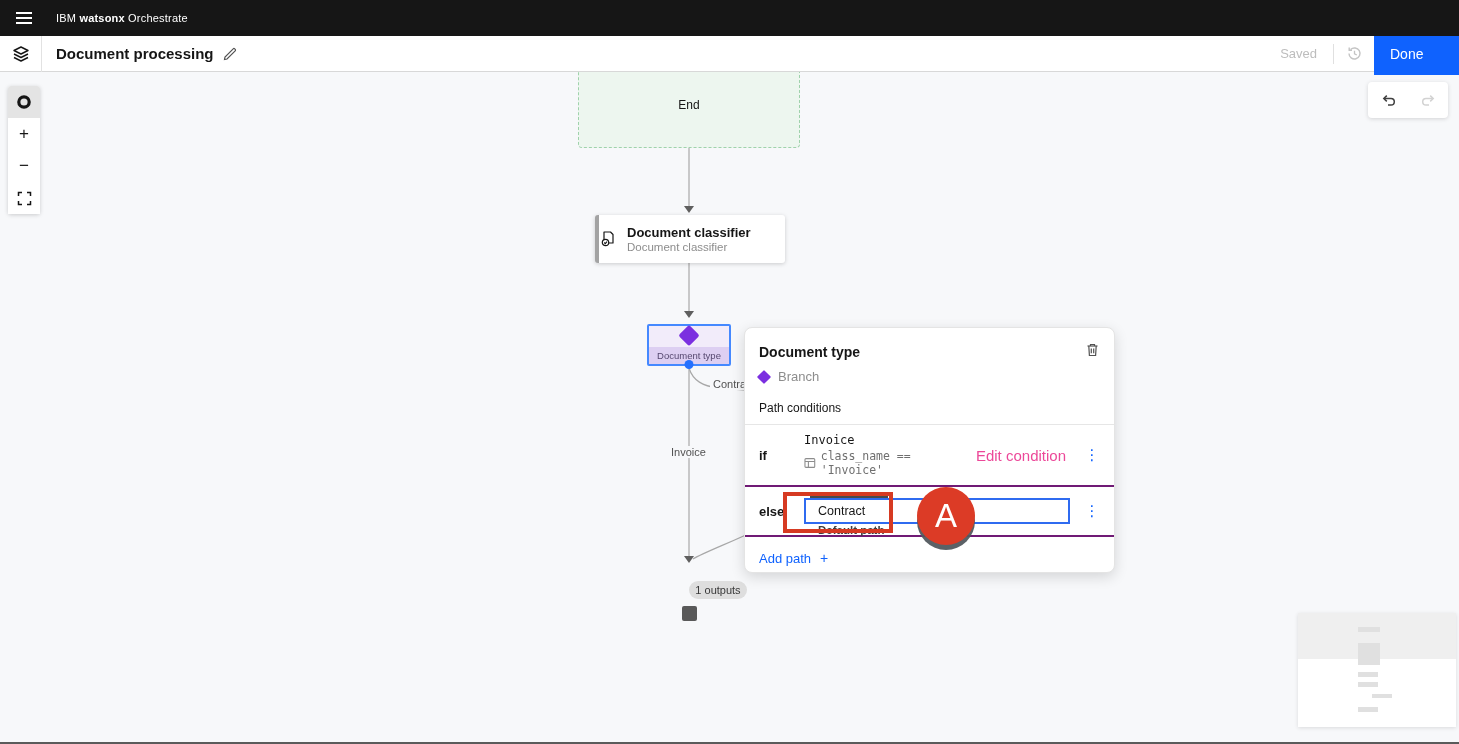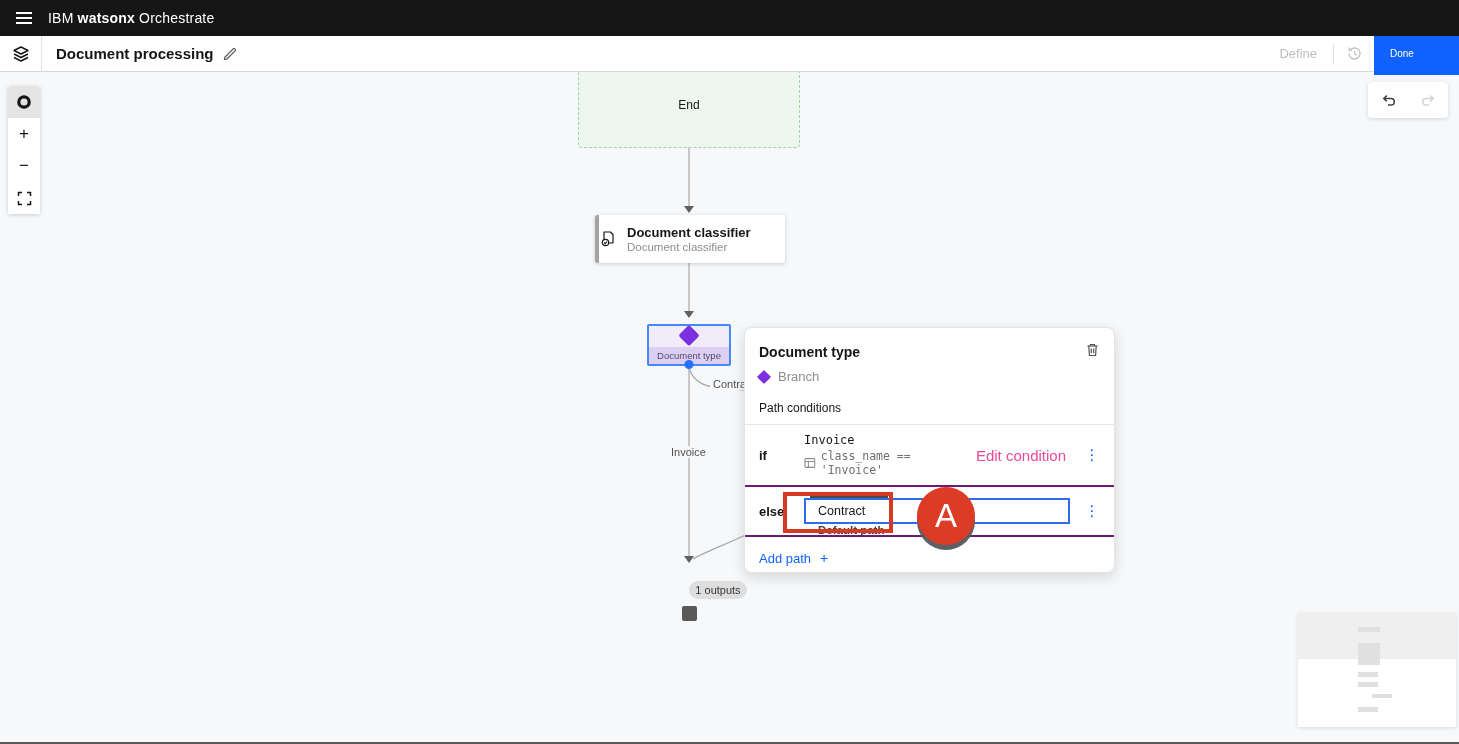--- a/index.html
+++ b/index.html
@@ -5,38 +5,38 @@
   * { margin:0; padding:0; box-sizing:border-box; }
   html,body { width:1459px; height:744px; }
   body { font-family:"Liberation Sans","DejaVu Sans",sans-serif; background:#fff; }
   .app { position:relative; width:1459px; height:744px; overflow:hidden; border-bottom:2px solid #5a5a5a; background:#f7f8fa; }
 
   
   .top-bar { position:absolute; left:0; top:0; width:100%; height:36px; background:#161616; display:flex; align-items:center; z-index:30; }
   .hamburger-btn { width:48px; height:36px; display:flex; align-items:center; justify-content:center; cursor:pointer; }
   .hamburger-btn .bars { display:flex; flex-direction:column; gap:3px; }
   .hamburger-btn .bars span { display:block; width:16px; height:2px; background:#fff; }
-  .brand { color:#fff; font-size:14px; letter-spacing:.2px; }
+  .brand { color:#fff; font-size:11px; letter-spacing:.2px; margin-left:8px; }
   .brand b { font-weight:700; }
   .top-right { margin-left:auto; display:flex; align-items:center; gap:18px; padding-right:12px; }
   .lang { color:#fff; font-size:12.5px; cursor:pointer; }
   .top-icon { width:20px; height:20px; display:flex; align-items:center; justify-content:center; cursor:pointer; }
   .help-circle { width:17px; height:17px; border:1.5px solid #fff; border-radius:50%; color:#fff; font-size:11px; display:flex; align-items:center; justify-content:center; cursor:pointer; }
   .avatar { width:26px; height:26px; border-radius:50%; background:#3d85c6; color:#eaf3fb; font-size:10px; font-weight:700; display:flex; align-items:center; justify-content:center; cursor:pointer; }
 
   
   .sub-bar { position:absolute; left:0; top:36px; width:100%; height:36px; background:#fff; border-bottom:1px solid #d8d8d8; display:flex; align-items:center; z-index:29; }
   .layers-btn { width:42px; height:36px; display:flex; align-items:center; justify-content:center; border-right:1px solid #e2e2e2; cursor:pointer; }
   .doc-title { font-size:15px; font-weight:700; color:#161616; margin-left:14px; }
   .edit-pencil { margin-left:8px; cursor:pointer; display:flex; }
   .sub-right { margin-left:auto; display:flex; align-items:center; height:36px; }
   .saved-btn { color:#bdbdbd; font-size:13px; padding:0 16px; cursor:default; }
   .sub-divider { width:1px; height:20px; background:#e0e0e0; }
   .history-btn { width:40px; height:36px; display:flex; align-items:center; justify-content:center; cursor:default; }
-  .done-btn { width:85px; height:42px; background:#0f62fe; color:#fff; font-size:10px; border:none; text-align:left; padding-left:16px; cursor:pointer; font-family:inherit; }
+  .done-btn { width:85px; height:42px; background:#0f62fe; color:#fff; font-size:14px; border:none; text-align:left; padding-left:16px; cursor:pointer; font-family:inherit; }
 
   
   .canvas { position:absolute; left:0; top:72px; width:1459px; height:670px; background:#f7f8fa; overflow:hidden; }
   .edges { position:absolute; left:0; top:0; z-index:1; }
 
   .edge-label { position:absolute; font-size:11px; color:#525252; background:#f7f8fa; padding:0 3px; z-index:2; }
 
   
   .end-box { position:absolute; left:578px; top:-30px; width:222px; height:106px; background:#edf6ef; border:1.5px dashed #9fd2ab; border-radius:4px; z-index:2; }
   .end-label { position:absolute; left:578px; top:26px; width:222px; text-align:center; font-size:12px; color:#161616; z-index:3; }
@@ -134,21 +134,21 @@
           <path d="M3 13.5 L10 17 L17 13.5" fill="none" stroke="#161616" stroke-width="1.4" stroke-linejoin="round"></path>
         </svg>
     </div>
     <span class="doc-title">Document processing</span>
     <span class="edit-pencil">
       <svg width="16" height="16" viewBox="0 0 16 16">
           <path d="M2.5 13.5 L3 11 L11.2 2.8 C11.6 2.4 12.3 2.4 12.7 2.8 L13.2 3.3 C13.6 3.7 13.6 4.4 13.2 4.8 L5 13 Z" fill="none" stroke="#525252" stroke-width="1.2"></path>
         </svg>
     </span>
     <div class="sub-right">
-      <span class="saved-btn">Define</span>
+      <span class="saved-btn">Saved</span>
       <span class="sub-divider"></span>
       <span class="history-btn">
         <svg width="17" height="17" viewBox="0 0 17 17">
             <path d="M3 8.5 a5.5 5.5 0 1 0 1.6-3.9" fill="none" stroke="#c4c4c4" stroke-width="1.4"></path>
             <path d="M3.2 2.5 L3.2 5.3 L6 5.3" fill="none" stroke="#c4c4c4" stroke-width="1.4"></path>
             <path d="M8.5 5.8 L8.5 8.8 L10.8 10" fill="none" stroke="#c4c4c4" stroke-width="1.3"></path>
           </svg>
       </span>
       <button class="done-btn">Done</button>
     </div>

